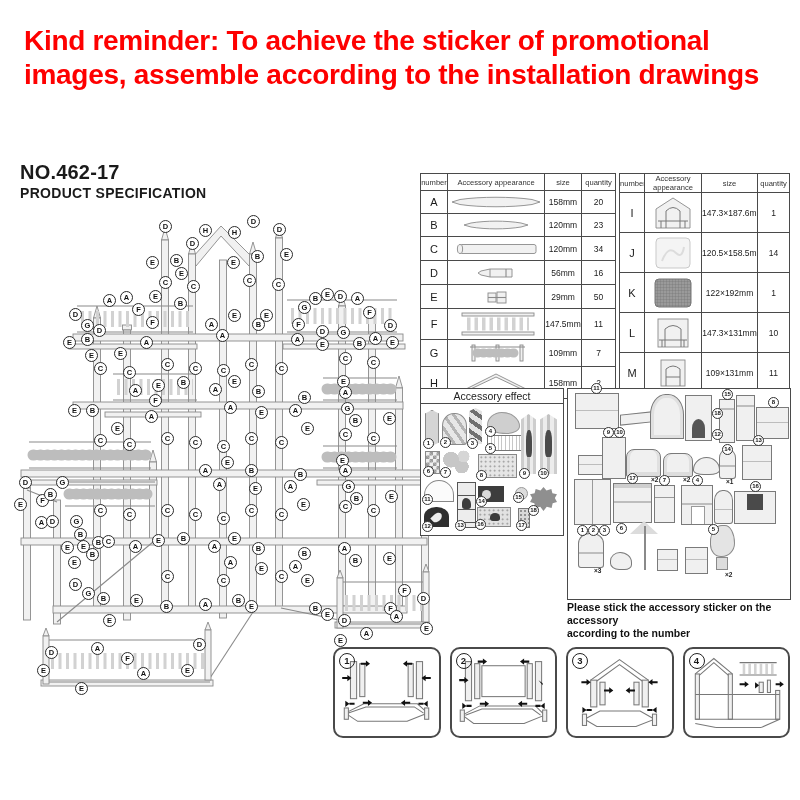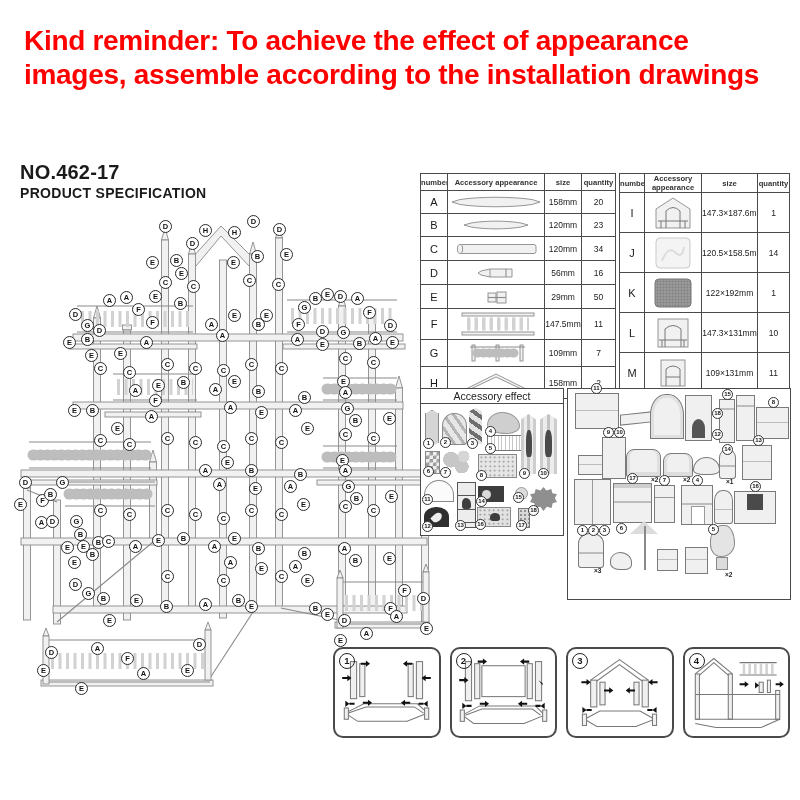--- a/index.html
+++ b/index.html
@@ -21,21 +21,21 @@
   #diagram svg{position:absolute;left:0;top:0;}
   #diagram-labels{position:absolute;left:0;top:0;width:100%;height:100%;}
   .dlabel{position:absolute;width:11px;height:11px;margin:-6px 0 0 -6px;
           border:1px solid #2b2b2b;border-radius:50%;background:#fff;
           font-size:7.5px;line-height:11px;font-weight:600;text-align:center;color:#111;}
 
   
   .ptable{border-collapse:collapse;table-layout:fixed;background:#fff;}
   .ptable th,.ptable td{border:1px solid #4a4a4a;text-align:center;vertical-align:middle;
                         padding:0;overflow:hidden;}
-  .ptable th{font-size:7.6px;font-weight:700;color:#333;height:16px;text-align:center;}
+  .ptable th{font-size:7.6px;font-weight:400;color:#333;height:16px;text-align:center;}
   .ptable td.num{font-size:11px;}
   .ptable td.val{font-size:8.5px;}
   #table1{left:420px;top:173px;width:196px;}
   #table2{left:619px;top:173px;width:171px;}
   #table1 col.c-n{width:27px;} #table1 col.c-s{width:37px;} #table1 col.c-q{width:34px;}
   #table2 col.c-n{width:25px;} #table2 col.c-s{width:56px;} #table2 col.c-q{width:32px;}
   .glyph{display:block;margin:0 auto;}
 
   
   .panel{border:1.5px solid #4a4a4a;background:#fff;}
@@ -142,21 +142,21 @@
   .bal{stroke:#d2d2d2;stroke-width:16;stroke-dasharray:3 4.5;}
   .balo{stroke:#bdbdbd;stroke-width:11;stroke-dasharray:1 6;stroke-linecap:round;}
   .st-line{stroke:#787878;stroke-width:1;fill:none;}
   .st-fill{stroke:#787878;stroke-width:1;fill:#f0f0f0;}
   .st-ar{fill:#111;}
 </style>
 </head>
 <body>
 
 <div class="abs reminder">
-  <div>Kind reminder: To achieve the effect of appearance</div>
+  <div>Kind reminder: To achieve the sticker of promotional</div>
   <div>images, assemble according to the installation drawings</div>
 </div>
 
 <div class="abs titleblock">
   <h1>NO.462-17</h1>
   <h2>PRODUCT SPECIFICATION</h2>
 </div>
 
 <div class="abs" id="diagram">
   <svg width="425" height="505" viewBox="0 0 425 505">
@@ -699,20 +699,22 @@
       <div class="furn f-dog" style="left: 42px; top: 163px; width: 20px; height: 16px;"></div>
       <div class="furn f-umbrella" style="left: 62px; top: 132px; width: 28px; height: 50px;"></div>
       <div class="furn f-side-table" style="left: 89px; top: 160px; width: 19px; height: 20px;"></div>
       <div class="furn f-cabinet-sm" style="left: 117px; top: 158px; width: 21px; height: 25px;"></div>
       <div class="furn f-plant" style="left: 142px; top: 136px; width: 23px; height: 45px;"></div>
       <span class="mult" style="left: 157px; top: 182px;">×2</span>
     </div>
 </div>
 
 <div class="abs note">
+  <div>Please stick the accessory sticker on the accessory</div>
+  <div>according to the number</div>
 </div>
 
 <div class="abs" id="steps">
   <div class="step">
     <span class="stepnum">1</span>
     <svg width="103" height="87" viewBox="0 0 100 80">
       <rect class="st-fill" x="15" y="10" width="6" height="36"></rect>
         <rect class="st-fill" x="24" y="12" width="5" height="32"></rect>
       <rect class="st-fill" x="71" y="12" width="5" height="32"></rect>
         <rect class="st-fill" x="79" y="10" width="6" height="36"></rect>

